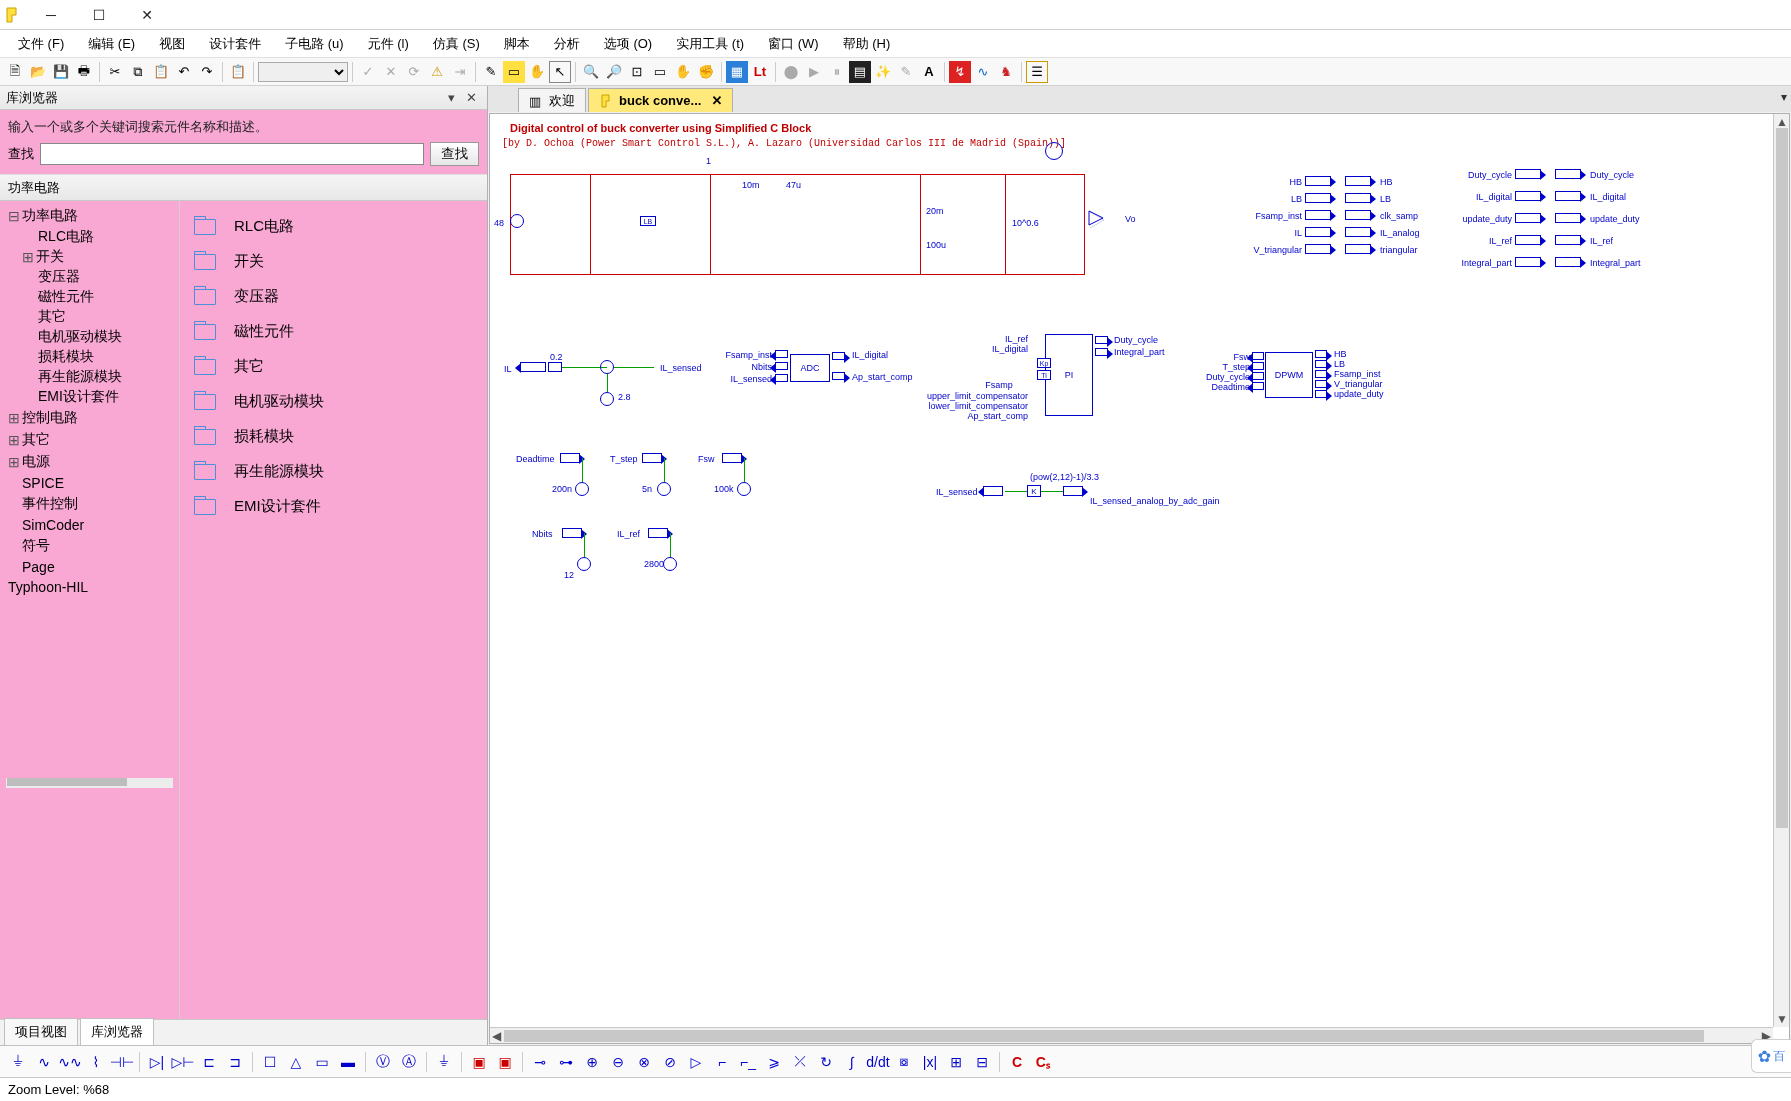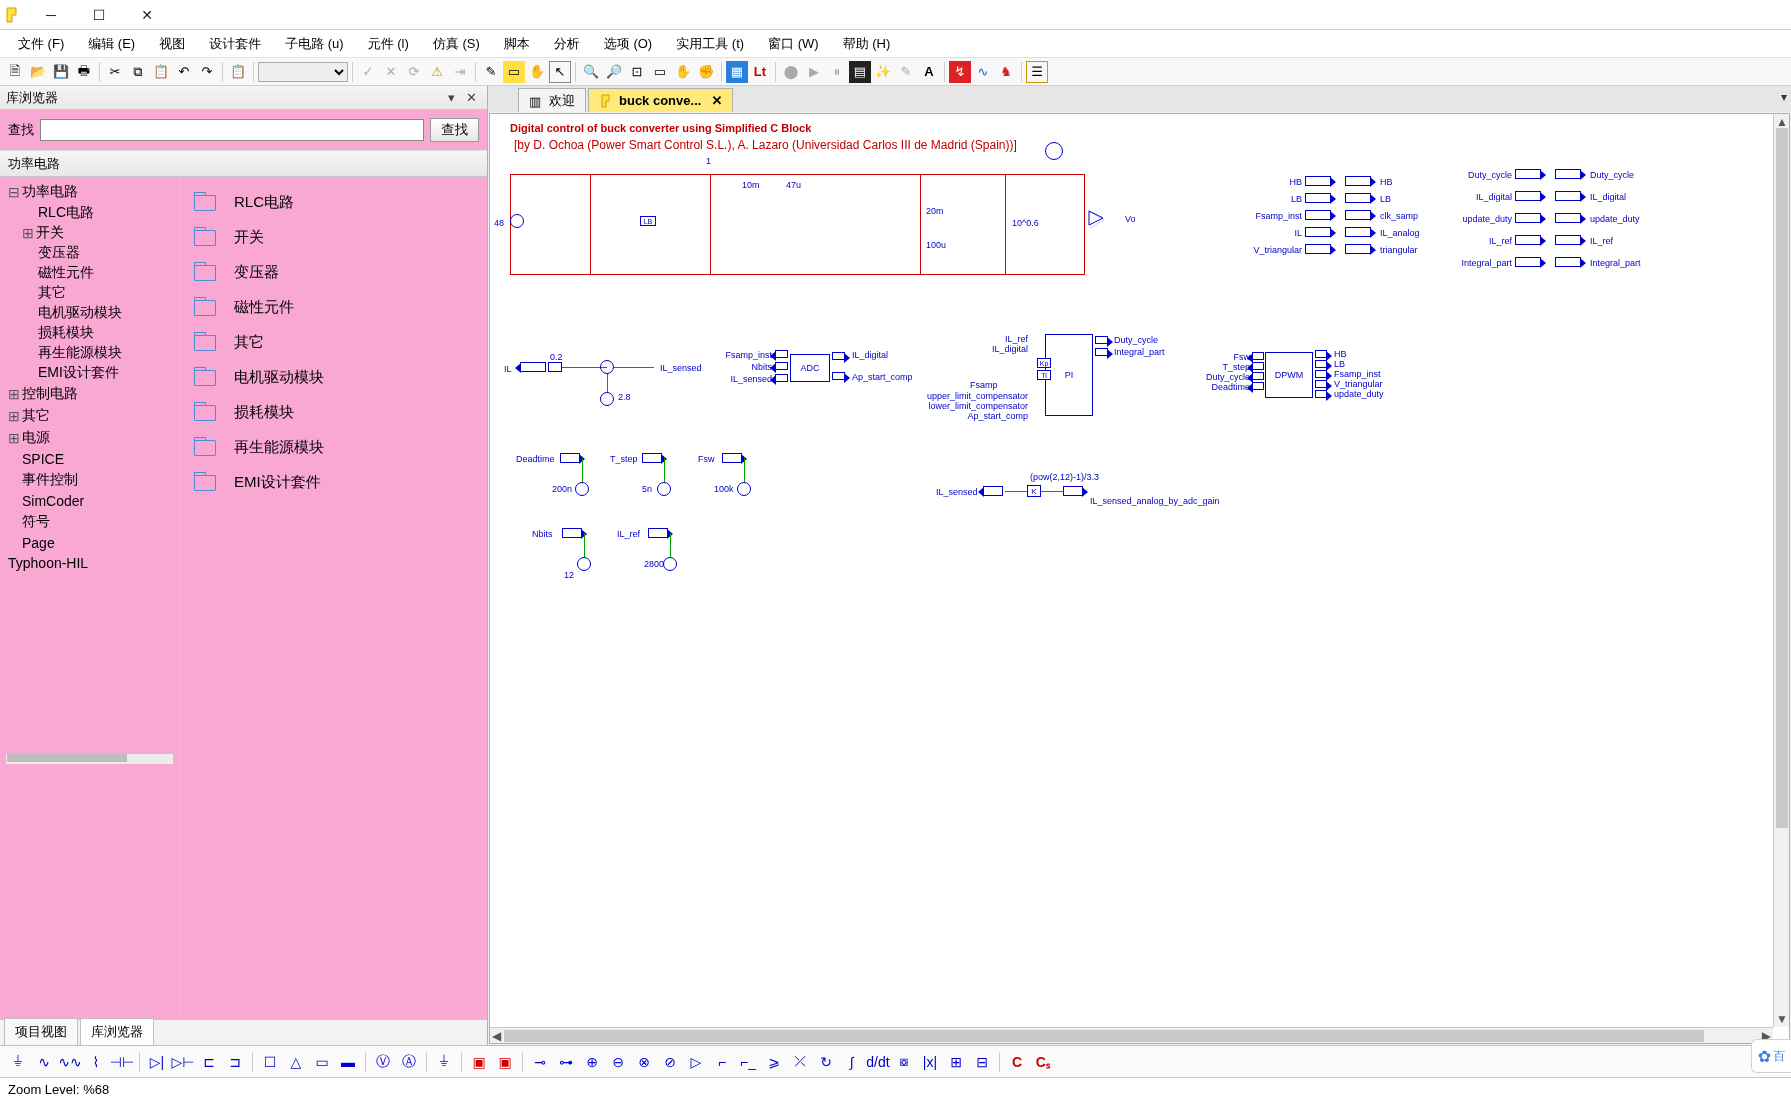--- a/index.html
+++ b/index.html
@@ -193,21 +193,21 @@
 }
 .schematic {
   position: absolute;
   left: 0; top: 0; right: 16px; bottom: 16px;
   overflow: hidden;
   font-family: Arial, sans-serif;
   font-size: 9px;
   color: #0000cc;
 }
 .schem-title { position: absolute; left: 20px; top: 8px; font-size: 11px; font-weight: bold; color: #c00000; }
-.schem-sub { position: absolute; left: 24px; top: 24px; font-size: 12px; color: #c00000; }
+.schem-sub { position: absolute; left: 12px; top: 24px; font-size: 10px; color: #c00000; font-family: Liberation Mono, monospace; }
 .blk { position: absolute; border: 1px solid #0000cc; background: #fff; }
 .wire { position: absolute; background: #cc0000; }
 .wireg { position: absolute; background: #00a000; }
 .label { position: absolute; font-size: 9px; color: #0000cc; white-space: nowrap; }
 .port {
   position: absolute;
   width: 26px; height: 10px;
   border: 1px solid #0000cc;
   display: flex; align-items: center;
 }
@@ -353,20 +353,21 @@
 </div>
 
 <div class="main-area">
 
   <div class="sidebar">
     <div class="sidebar-title">
       <span class="ttext">库浏览器</span>
       <span class="tbtns"><span>▾</span> <span>✕</span></span>
     </div>
     <div class="search-row">
+      <div class="hint">输入一个或多个关键词搜索元件名称和描述。</div>
       <div class="search-inline">
         <span>查找</span>
         <input type="text" style="">
         <button>查找</button>
       </div>
     </div>
     <div class="cat-header">功率电路</div>
     <div class="tree-panels">
       <div class="tree-left">
         <div class="tnode">
@@ -611,21 +612,21 @@
         <div class="label" style="left:362px;top:236px">IL_digital</div>
         <div class="label" style="left:362px;top:258px">Ap_start_comp</div>
 
         <div class="blk" style="left:555px;top:220px;width:48px;height:82px;display:flex;align-items:center;justify-content:center">
             <span>PI</span>
           </div>
         <div class="blk" style="left:547px;top:244px;width:14px;height:10px;font-size:7px;display:flex;align-items:center;justify-content:center">Kp</div>
         <div class="blk" style="left:547px;top:256px;width:14px;height:10px;font-size:7px;display:flex;align-items:center;justify-content:center">Ti</div>
         <div class="label" style="left:480px;top:220px;text-align:right;width:58px">IL_ref</div>
         <div class="label" style="left:480px;top:230px;text-align:right;width:58px">IL_digital</div>
-        <div class="label" style="left:480px;top:266px;text-align:left;width:58px">Fsamp</div>
+        <div class="label" style="left:480px;top:266px;text-align:center;width:58px">Fsamp</div>
         <div class="label" style="left:420px;top:277px;text-align:right;width:118px">upper_limit_compensator</div>
         <div class="label" style="left:420px;top:287px;text-align:right;width:118px">lower_limit_compensator</div>
         <div class="label" style="left:460px;top:297px;text-align:right;width:78px">Ap_start_comp</div>
         <div class="port" style="left:605px;top:222px;width:13px;height:8px"></div>
         <div class="port" style="left:605px;top:234px;width:13px;height:8px"></div>
         <div class="label" style="left:624px;top:221px">Duty_cycle</div>
         <div class="label" style="left:624px;top:233px">Integral_part</div>
 
         <div class="blk" style="left:775px;top:238px;width:48px;height:46px;display:flex;align-items:center;justify-content:center">
             <span>DPWM</span>

